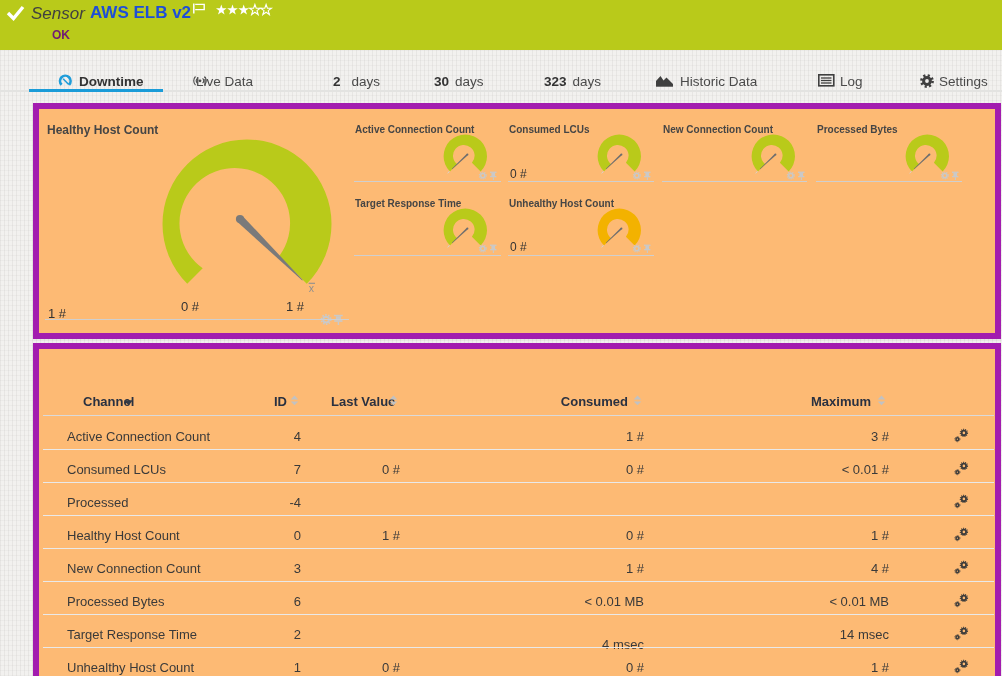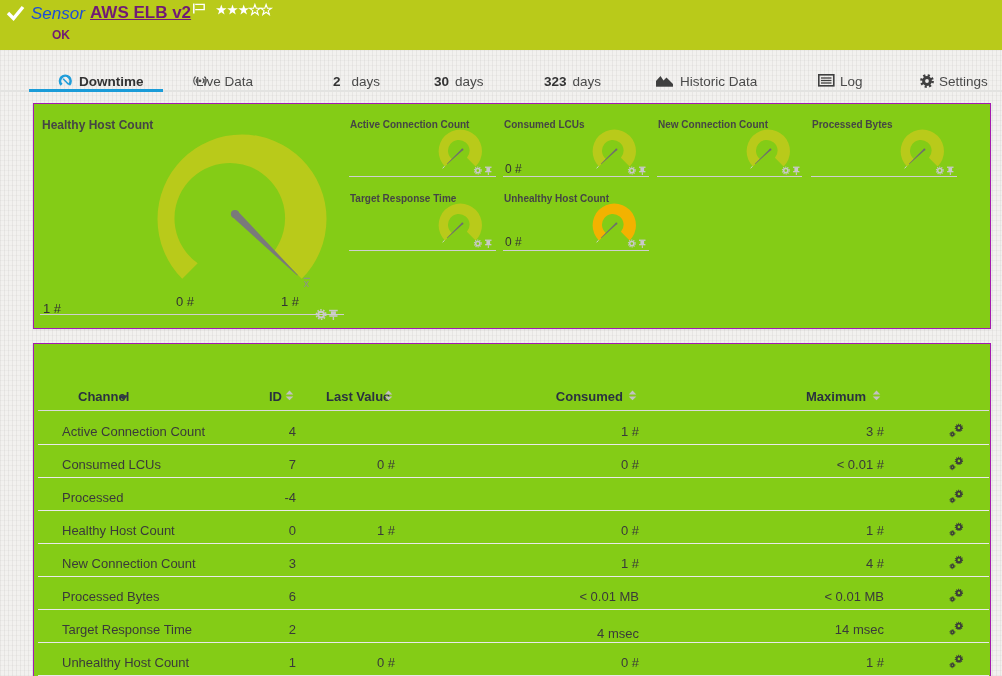--- a/index.html
+++ b/index.html
@@ -1,30 +1,30 @@
 <!DOCTYPE html>
 <html><head>
 <meta charset="utf-8">
 <style>
   html,body{margin:0;padding:0;}
   body{width:1002px;height:676px;position:relative;overflow:hidden;
        background:#f2f1ef;background-image:repeating-linear-gradient(90deg, rgba(192,190,187,0.22) 0 1px, rgba(255,255,255,0) 1px 4px),repeating-linear-gradient(0deg, rgba(192,190,187,0.13) 0 1px, rgba(255,255,255,0) 1px 5px);font-family:"Liberation Sans",sans-serif;}
   .abs{position:absolute;}
   
   #hdr{left:0;top:0;width:1002px;height:50px;background:#b9ca1a;}
-  #hdr .sensor{left:31px;top:4px;font-size:17px;font-style:italic;color:#1d4ed8;}
-  #hdr .name{left:90px;top:3px;font-size:17px;font-weight:bold;color:#701a75;text-decoration:underline;}
+  #hdr .sensor{left:31px;top:4px;font-size:17px;font-style:italic;color:#404040;}
+  #hdr .name{left:90px;top:3px;font-size:17px;font-weight:bold;color:#1d4ed8;}
   #hdr .ok{left:52px;top:28px;font-size:12px;font-weight:bold;color:#701a75;}
   
   .tab{top:74px;height:16px;font-size:13.5px;color:#4a4a4a;white-space:nowrap;}
   .tab b{color:#333;}
   .tab .num{font-weight:bold;color:#333;margin-right:6px;}
   #ovl{left:29px;top:88.5px;width:134px;height:3px;background:#1b9cd8;}
   
-  .card{background:#84cc16;border:1px solid #a21caf;box-shadow:0 1px 2px rgba(0,0,0,.05);}
+  .card{background:#fdba74;border:6px solid #a21caf;box-shadow:0 1px 2px rgba(0,0,0,.05);}
   #card1{left:33px;top:103px;width:956px;height:224px;}
   #card2{left:33px;top:343px;width:956px;height:360px;}
   .btitle{font-size:12px;line-height:13px;font-weight:bold;color:#454545;white-space:nowrap;}
   .hline{height:1px;background:#cfcfcf;}
   .val{font-size:13px;color:#333;}
   
   .th{font-size:13px;font-weight:bold;color:#2a3140;white-space:nowrap;}
   .td{font-size:13px;color:#3a3a3a;white-space:nowrap;}
   .rline{height:1px;background:#e9e9e9;}
   .r{text-align:right;}
@@ -332,21 +332,21 @@
       <g fill="none" stroke="#3b3b3b">
         <circle cx="11.9" cy="4.9" r="2.2" stroke-width="1.8"></circle>
         <circle cx="11.9" cy="4.9" r="3.6" stroke-width="1.15" stroke-dasharray="1.0 0.97"></circle>
         <circle cx="5.4" cy="11.2" r="1.4" stroke-width="1.5"></circle>
         <circle cx="5.4" cy="11.2" r="2.5" stroke-width="1.0" stroke-dasharray="0.8 0.77"></circle>
       </g>
     </svg>
   <div class="abs rline" style="left:4px;top:265px;width:951px"></div>
   <span class="abs td" style="left:28px;top:278px">Target Response Time</span>
   <span class="abs td r" style="left:182px;top:278px;width:80px">2</span>
-  <span class="abs td r" style="left:485px;top:282px;width:120px">4 msec</span>
+  <span class="abs td r" style="left:485px;top:288px;width:120px">4 msec</span>
   <span class="abs td r" style="left:730px;top:278px;width:120px">14 msec</span>
   <svg class="abs" style="left:913px;top:277px" width="19" height="16" viewBox="0 0 19 16">
       <g fill="none" stroke="#3b3b3b">
         <circle cx="11.9" cy="4.9" r="2.2" stroke-width="1.8"></circle>
         <circle cx="11.9" cy="4.9" r="3.6" stroke-width="1.15" stroke-dasharray="1.0 0.97"></circle>
         <circle cx="5.4" cy="11.2" r="1.4" stroke-width="1.5"></circle>
         <circle cx="5.4" cy="11.2" r="2.5" stroke-width="1.0" stroke-dasharray="0.8 0.77"></circle>
       </g>
     </svg>
   <div class="abs rline" style="left:4px;top:298px;width:951px"></div>

